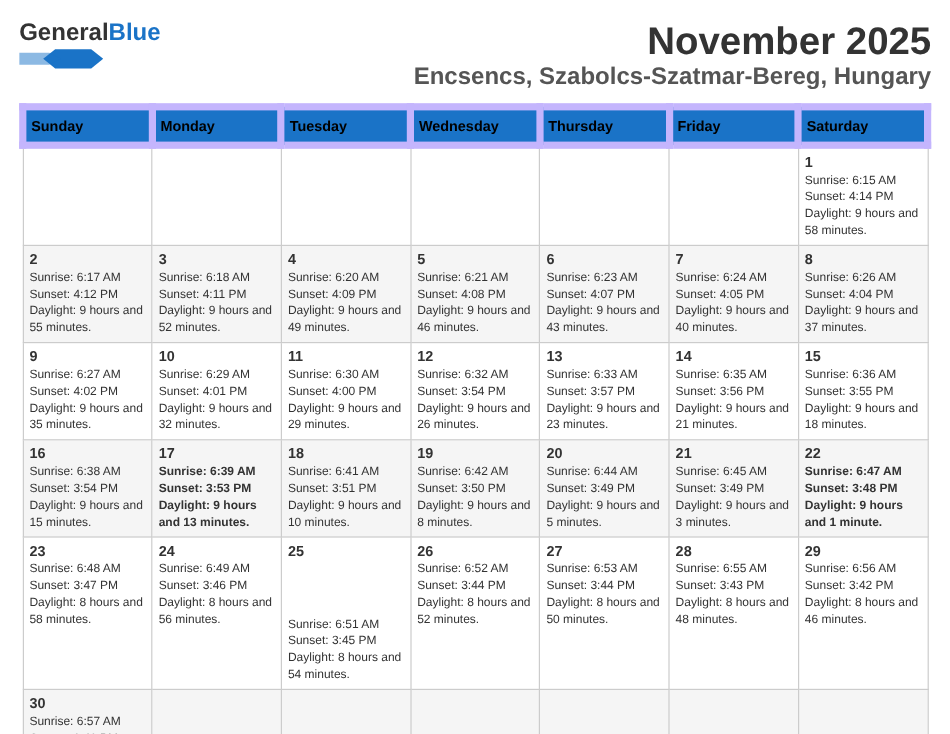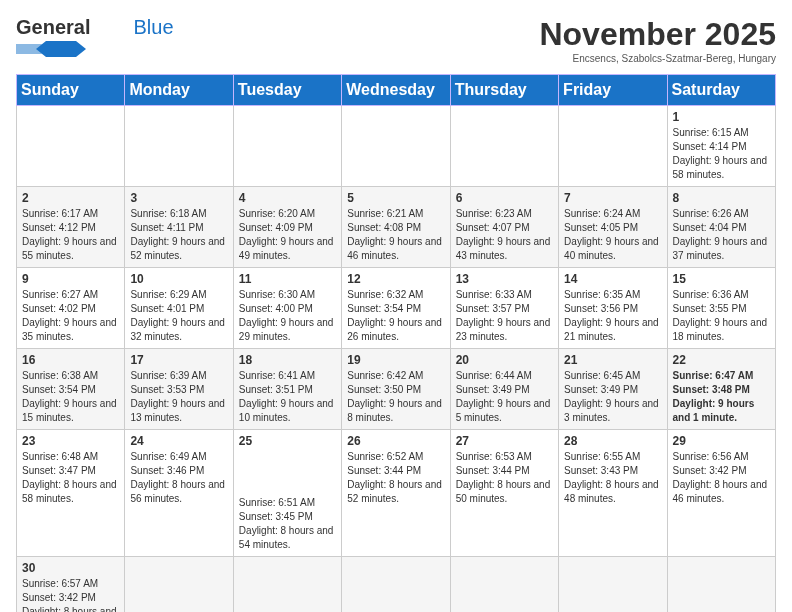--- a/index.html
+++ b/index.html
@@ -23,36 +23,37 @@
     }
     .title-area {
       text-align: right;
     }
     .month-title {
       font-size: 32px;
       font-weight: bold;
       color: #333;
     }
     .location-title {
-      font-size: 10px;
+      font-size: 20px;
       color: #555;
+      font-weight: bold;
     }
     .calendar {
       width: 100%;
       border-collapse: collapse;
       border: 1px solid #ccc;
     }
     .calendar th {
       background-color: #1a73c7;
-      color: #ffffff;
-      font-size: 16px;
+      color: #000000;
+      font-size: 12px;
       font-weight: bold;
       padding: 6px 4px;
       text-align: left;
-      border: 1px solid #c4b5fd;
+      border: 6px solid #c4b5fd;
     }
     .calendar td {
       border: 1px solid #ccc;
       vertical-align: top;
       padding: 4px 5px;
       width: calc(100% / 7);
       min-height: 70px;
       font-size: 10px;
       color: #333;
     }
@@ -72,23 +73,23 @@
     }
     .row-white td {
       background-color: #fff;
     }
   </style>
 </head>
 <body>
 
 <div class="header-area">
   <div class="logo">
-    <div style="display:flex;gap:18px;">
+    <div style="display:flex;gap:0;">
       <span style="font-size:20px;font-weight:bold;color:#333;">General</span>
-      <span style="font-size:20px;font-weight:normal;color:#1a73c7;margin-left:25px;">Blue</span>
+      <span style="font-size:20px;font-weight:bold;color:#1a73c7;">Blue</span>
     </div>
     <svg width="70" height="20" viewBox="0 0 70 20">
       <polygon points="30,2 60,2 70,10 60,18 30,18 20,10" fill="#1a73c7"></polygon>
       <polygon points="0,5 25,5 35,10 25,15 0,15" fill="#1a73c7" opacity="0.5"></polygon>
     </svg>
   </div>
   <div class="title-area">
     <div class="month-title">November 2025</div>
     <div class="location-title">Encsencs, Szabolcs-Szatmar-Bereg, Hungary</div>
   </div>
@@ -211,21 +212,21 @@
       </tr>
       <tr class="row-shaded">
         <td>
           <span class="day-number">16</span>
           <div class="day-info" style="white-space: pre-line;">Sunrise: 6:38 AM
 Sunset: 3:54 PM
 Daylight: 9 hours and 15 minutes.</div>
         </td>
         <td>
           <span class="day-number">17</span>
-          <div class="day-info" style="white-space: pre-line;">Sunrise: 6:39 AM
+          <div class="day-info" style="white-space: pre-line; font-weight: bold;">Sunrise: 6:39 AM
 Sunset: 3:53 PM
 Daylight: 9 hours and 13 minutes.</div>
         </td>
         <td>
           <span class="day-number">18</span>
           <div class="day-info" style="white-space: pre-line;">Sunrise: 6:41 AM
 Sunset: 3:51 PM
 Daylight: 9 hours and 10 minutes.</div>
         </td>
         <td>

